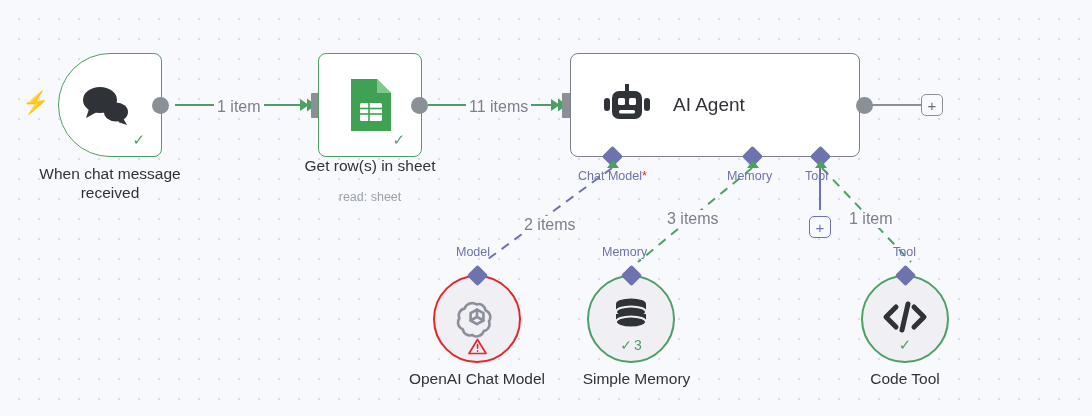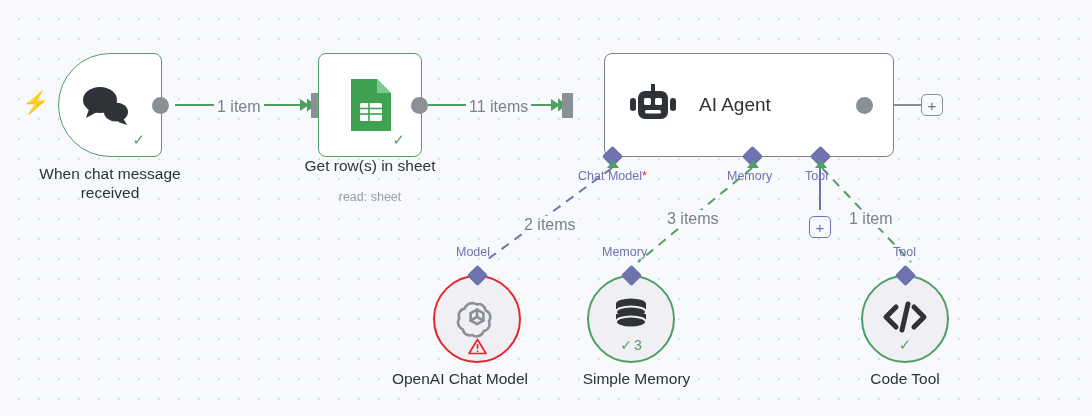--- a/index.html
+++ b/index.html
@@ -189,21 +189,21 @@
     <div class="out-dot" style="left:411px; top:96.5px;"></div>
 
     <div class="node-caption" style="left:270px; top:156px; width:200px;">Get row(s) in sheet</div>
     <div class="node-subcaption" style="left:270px; top:190px; width:200px;text-align:center;">read: sheet</div>
   </div>
 
   <div class="node">
     <div class="in-arrow" style="left:551px; top:98.5px;"></div>
     <div class="in-port" style="left:562px; top:92.5px;"></div>
 
-    <div class="box agent-box" style="left:604px; top:53px;">
+    <div class="box agent-box" style="left:570px; top:53px;padding-left:8px;">
       <svg width="48" height="44" viewBox="0 0 48 44" style="margin-left:24px;">
         <rect x="22" y="1" width="4" height="7" fill="#2f3237"></rect>
         <rect x="9" y="8" width="30" height="28" rx="7" fill="#2f3237"></rect>
         <rect x="1" y="15" width="6" height="13" rx="3" fill="#2f3237"></rect>
         <rect x="41" y="15" width="6" height="13" rx="3" fill="#2f3237"></rect>
         <rect x="15" y="15" width="7" height="7" rx="1.5" fill="#ffffff"></rect>
         <rect x="26" y="15" width="7" height="7" rx="1.5" fill="#ffffff"></rect>
         <rect x="16" y="27" width="16" height="3.5" rx="1.5" fill="#ffffff"></rect>
       </svg>
       <span style="font-size:19px; color:#2f3237; margin-left:22px;">AI Agent</span>
@@ -243,21 +243,21 @@
           <path d="M21,11.6 L21,18.8 M14.6,22.5 L21,18.8 L27.4,22.5"></path>
         </g>
       </svg>
       <svg width="19" height="17" viewBox="0 0 19 17" style="position:absolute; bottom:6px;">
         <path d="M9.5,1.5 L18,15.5 L1,15.5 Z" fill="none" stroke="#e4262b" stroke-width="1.7" stroke-linejoin="round"></path>
         <rect x="8.7" y="6" width="1.7" height="5" rx="0.8" fill="#e4262b"></rect>
         <rect x="8.7" y="12.3" width="1.7" height="1.8" rx="0.8" fill="#e4262b"></rect>
       </svg>
     </div>
 
-    <div class="node-caption" style="left:360px; top:369px; width:200px;">OpenAI Chat Model</div>
+    <div class="node-caption" style="left:377px; top:369px; width:200px;">OpenAI Chat Model</div>
   </div>
 
   <div class="node">
     <div class="dia-label" style="left:602px; top:245px;">Memory</div>
     <div class="diamond" style="left:624px; top:268px; z-index:3;"></div>
 
     <div class="circle-node" style="left:587px; top:275px;">
       <svg width="42" height="42" viewBox="0 0 42 42" style="margin-bottom:6px;">
         <ellipse cx="21" cy="9" rx="15" ry="5.6" fill="#2f3237"></ellipse>
         <path d="M6,9 V17 A15,5.6 0 0 0 36,17 V9 Z" fill="#2f3237"></path>

